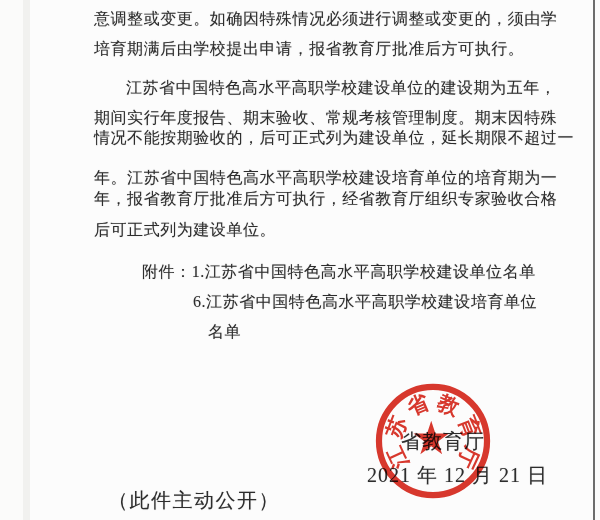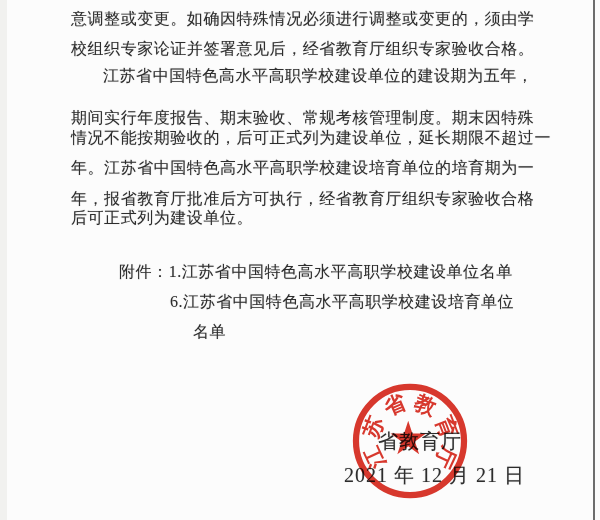--- a/index.html
+++ b/index.html
@@ -2,21 +2,21 @@
 <html><head>
 <meta charset="utf-8">
 <style>
   html,body{margin:0;padding:0;}
   body{
     width:600px;height:520px;position:relative;overflow:hidden;
     background:#fbfbfa;
     font-family:"Liberation Serif","DejaVu Serif",serif;
   }
   .page{
-    position:absolute;inset:0;background:#fcfcfc;
+    position:absolute;inset:0;background:#fcfcfc;margin-left:23px;
   }
   .edge-line{
     position:absolute;top:0;right:5px;width:2px;height:520px;
     background:#3d3d3d;opacity:.75;
   }
   .left-shade{
     position:absolute;top:0;left:0;width:7px;height:520px;
     background:#f1f1ef;
   }
   .txt{
@@ -43,40 +43,41 @@
 </head>
 <body>
 
 <div class="page">
 
   <div class="left-shade"></div>
   <div class="edge-line"></div>
 
   <div>
     <div class="txt body-line" style="top:9px">意调整或变更。如确因特殊情况必须进行调整或变更的，须由学</div>
-    <div class="txt body-line" style="top:39px">校组织专家论证并签署意见后，经省教育厅组织专家验收合格。</div>
-    <div class="txt body-line indent" style="top:66px">江苏省中国特色高水平高职学校建设单位的建设期为五年，</div>
+    <div class="txt body-line" style="top:39px">培育期满后由学校提出申请，报省教育厅批准后方可执行。</div>
+    <div class="txt body-line indent" style="top:78px">江苏省中国特色高水平高职学校建设单位的建设期为五年，</div>
     <div class="txt body-line" style="top:108px">期间实行年度报告、期末验收、常规考核管理制度。期末因特殊</div>
     <div class="txt body-line" style="top:128px">情况不能按期验收的，后可正式列为建设单位，延长期限不超过一</div>
-    <div class="txt body-line" style="top:158px">年。江苏省中国特色高水平高职学校建设培育单位的培育期为一</div>
+    <div class="txt body-line" style="top:168px">年。江苏省中国特色高水平高职学校建设培育单位的培育期为一</div>
     <div class="txt body-line" style="top:189px">年，报省教育厅批准后方可执行，经省教育厅组织专家验收合格</div>
-    <div class="txt body-line" style="top:208px">后可正式列为建设单位。</div>
+    <div class="txt body-line" style="top:220px">后可正式列为建设单位。</div>
   </div>
 
   <div>
     <div class="txt attach-line" style="top:262px;left:103px">附件：1.江苏省中国特色高水平高职学校建设单位名单</div>
     <div class="txt attach-line" style="top:292px;left:154px">6.江苏省中国特色高水平高职学校建设培育单位</div>
-    <div class="txt attach-line" style="top:322px;left:177px">名单</div>
+    <div class="txt attach-line" style="top:322px;left:169px">名单</div>
   </div>
 
   <div>
     <div class="txt sig" style="top:429px;left:378px">省教育厅</div>
     <div class="txt sig" style="top:463px;left:344px">2021 年 12 月 21 日</div>
   </div>
 
+  <div class="txt footer" style="top:488px;left:85px">（此件主动公开）</div>
 
   <div class="seal">
     <svg viewBox="0 0 140 140">
       <circle cx="70" cy="70" r="61" fill="none" stroke="#d7281d" stroke-width="7"></circle>
       <polygon points="68,47 72.7,61.5 88,61.5 75.6,70.5 80.3,85 68,76 55.7,85 60.4,70.5 48,61.5 63.3,61.5" fill="#d7281d"></polygon>
       <g fill="#d7281d">
         <text x="70" y="34" text-anchor="middle" transform="rotate(-115,70,70)">江</text>
         <text x="70" y="34" text-anchor="middle" transform="rotate(-69,70,70)">苏</text>
         <text x="70" y="34" text-anchor="middle" transform="rotate(-23,70,70)">省</text>
         <text x="70" y="34" text-anchor="middle" transform="rotate(23,70,70)">教</text>

